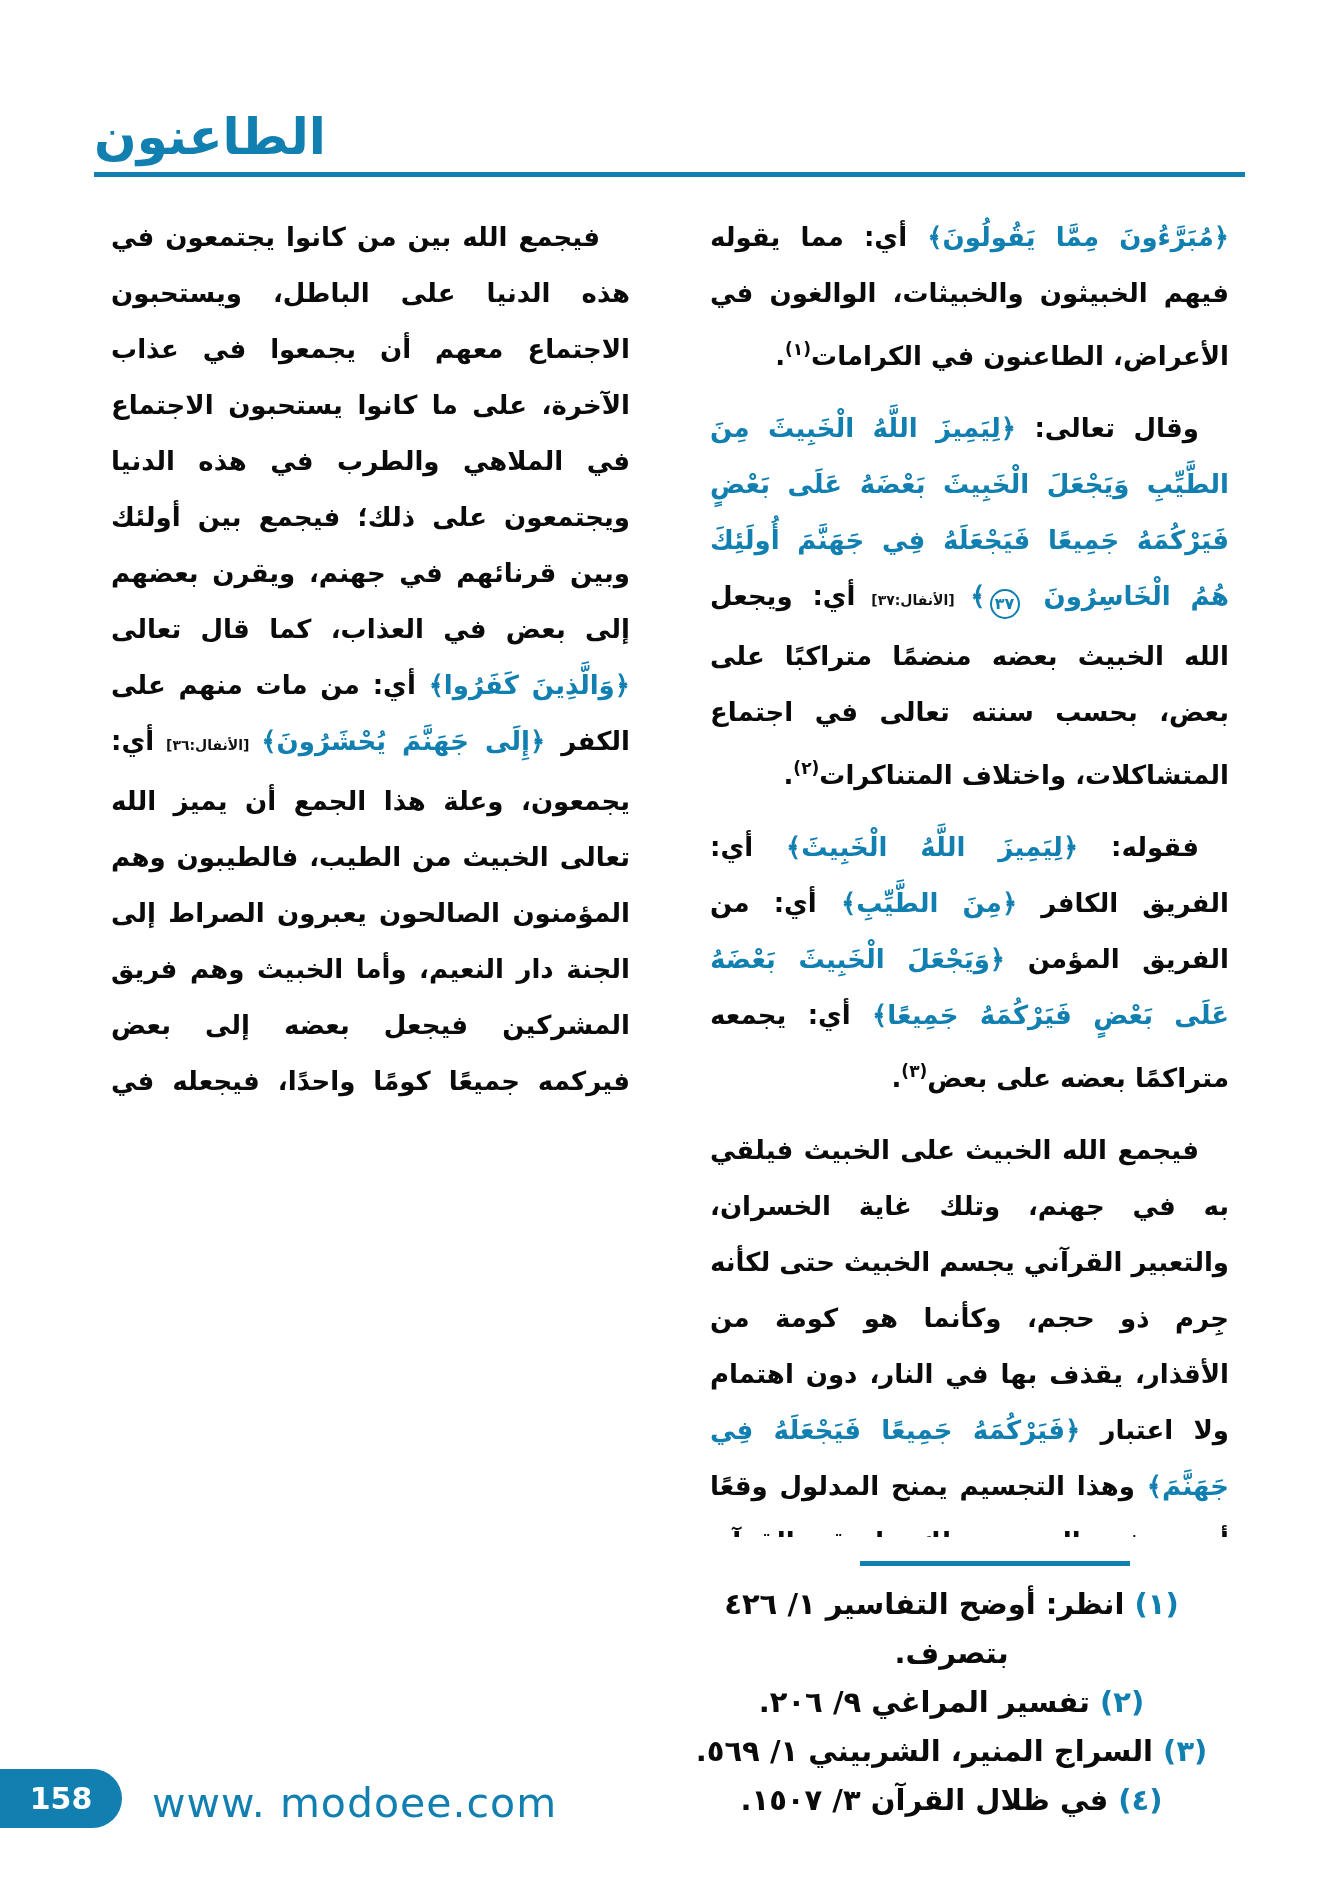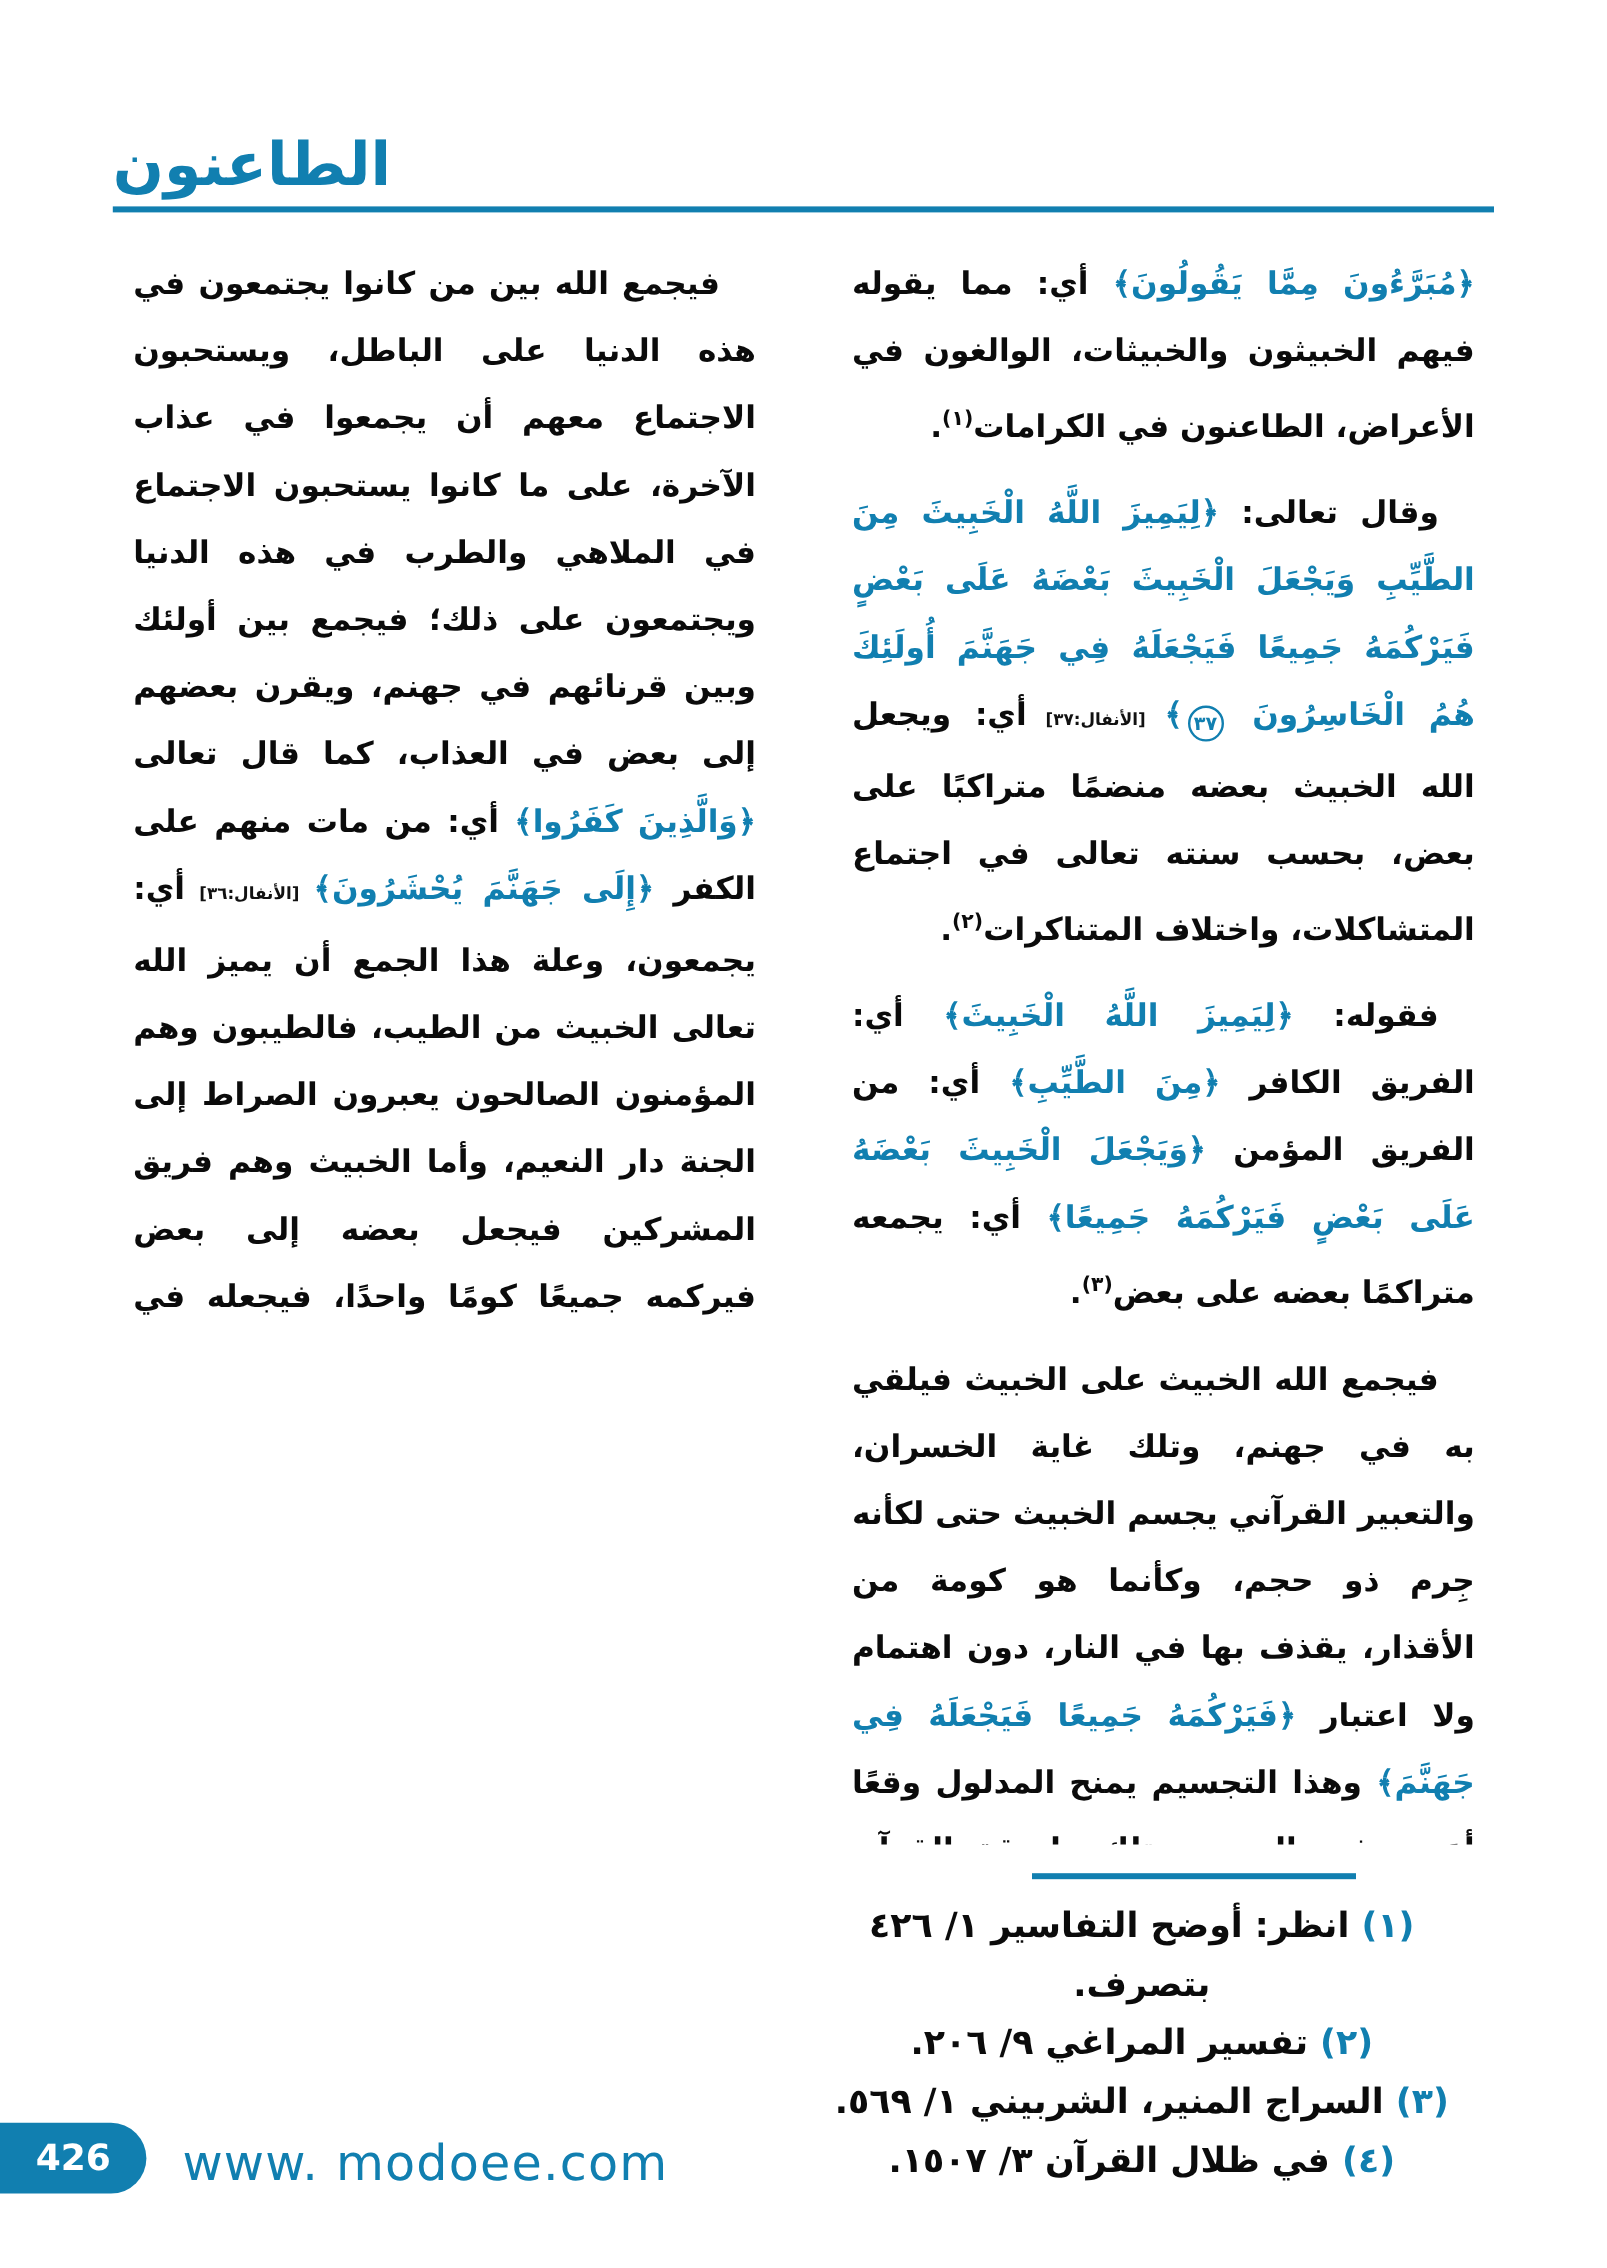--- a/index.html
+++ b/index.html
@@ -111,15 +111,15 @@
     <div class="col">
       <div class="col-body" id="left-body">
           <p class="indent"><span class="run text">فيجمع الله بين من كانوا يجتمعون في هذه الدنيا على الباطل، ويستحبون الاجتماع معهم أن يجمعوا في عذاب الآخرة، على ما كانوا يستحبون الاجتماع في الملاهي والطرب في هذه الدنيا ويجتمعون على ذلك؛ فيجمع بين أولئك وبين قرنائهم في جهنم، ويقرن بعضهم إلى بعض في العذاب، كما قال تعالى </span><span class="run quran">﴿وَالَّذِينَ كَفَرُوا﴾</span><span class="run text"> أي: من مات منهم على الكفر </span><span class="run quran">﴿إِلَى جَهَنَّمَ يُحْشَرُونَ﴾</span><span class="run ref"> [الأنفال:٣٦] </span><span class="run text">أي: يجمعون، وعلة هذا الجمع أن يميز الله تعالى الخبيث من الطيب، فالطيبون وهم المؤمنون الصالحون يعبرون الصراط إلى الجنة دار النعيم، وأما الخبيث وهم فريق المشركين فيجعل بعضه إلى بعض فيركمه جميعًا كومًا واحدًا، فيجعله في جهنم.</span></p>
         </div>
     </div>
 
   </div>
 </div>
 
 <div class="page-tab">
-  <span class="num">426</span>
+  <span class="num">158</span>
 </div>
 <div class="site">www. modoee.com</div>
 
 </body></html>

